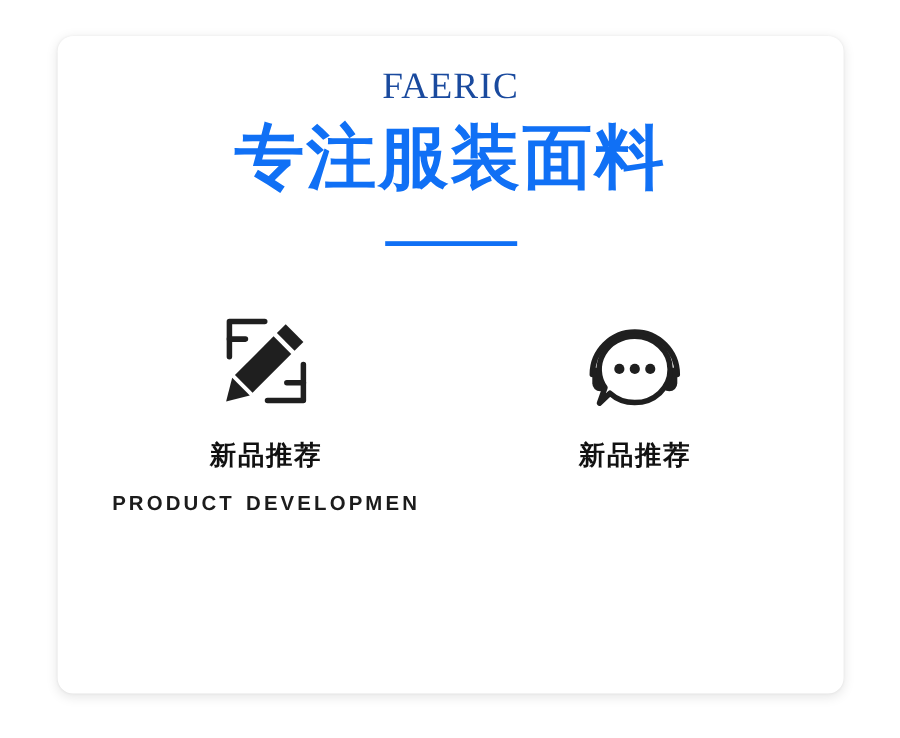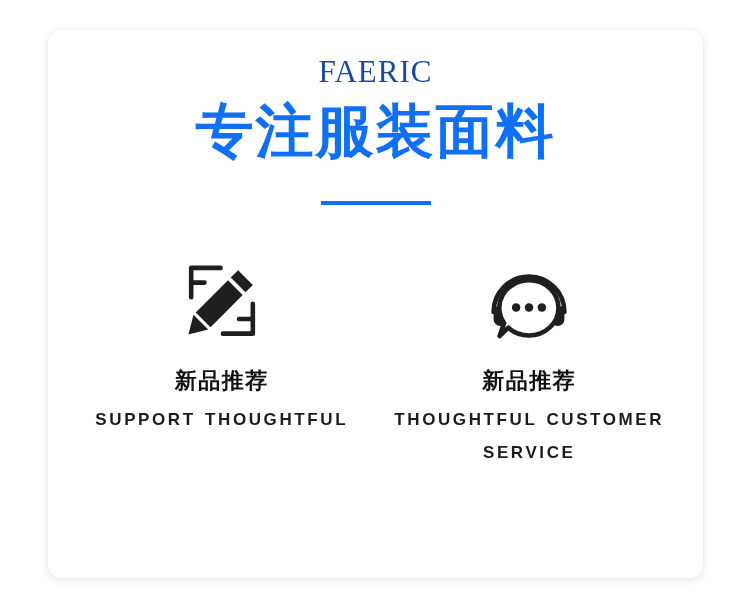--- a/index.html
+++ b/index.html
@@ -129,21 +129,21 @@
             <path d="M16.5 30.0 L31.0 30.0"></path>
           </g>
 
           <g stroke="#1f1f1f" stroke-width="5" fill="none" stroke-linejoin="round" stroke-linecap="round">
             <path d="M51.0 85.5 L83.5 85.5 L83.5 53.0"></path>
             <path d="M83.5 69.5 L68.5 69.5"></path>
           </g>
         </svg>
       </div>
       <div class="feature-title-cn">新品推荐</div>
-      <div class="feature-title-en">SUPPORT THOUGHTFUL</div>
+      <div class="feature-title-en">PRODUCT DEVELOPMEN</div>
     </div>
 
 
     <div class="feature-col">
       <div class="feature-icon">
         <svg width="92" height="92" viewBox="0 0 100 100" fill="none">
 
           <path d="M11.5 62.0 A38.5 38.5 0 0 1 88.5 62.0" stroke="#1f1f1f" stroke-width="5" fill="none" stroke-linecap="round"></path>
 
           <path d="M11.5 56.0 L11.5 70.0 A7.2 7.2 0 0 0 25.9 70.0 L25.9 56.0 Z" fill="#1f1f1f"></path>
@@ -151,17 +151,16 @@
           <path d="M74.1 56.0 L74.1 70.0 A7.2 7.2 0 0 0 88.5 70.0 L88.5 56.0 Z" fill="#1f1f1f"></path>
 
           <path d="M50 27.5 A32 30 0 0 1 50 87.5 A32 30 0 0 1 27.5 79.0 L18.0 88.0 L23.0 74.0 A32 30 0 0 1 50 27.5 Z" stroke="#1f1f1f" stroke-width="5" fill="#ffffff" stroke-linejoin="round"></path>
 
           <circle cx="36.0" cy="57.0" r="4.6" fill="#1f1f1f"></circle>
           <circle cx="50.0" cy="57.0" r="4.6" fill="#1f1f1f"></circle>
           <circle cx="64.0" cy="57.0" r="4.6" fill="#1f1f1f"></circle>
         </svg>
       </div>
       <div class="feature-title-cn">新品推荐</div>
-      <div class="feature-title-en">THOUGHTFUL CUSTOMER SERVICE</div>
     </div>
 
   </div>
 </div>
 
 </body></html>

